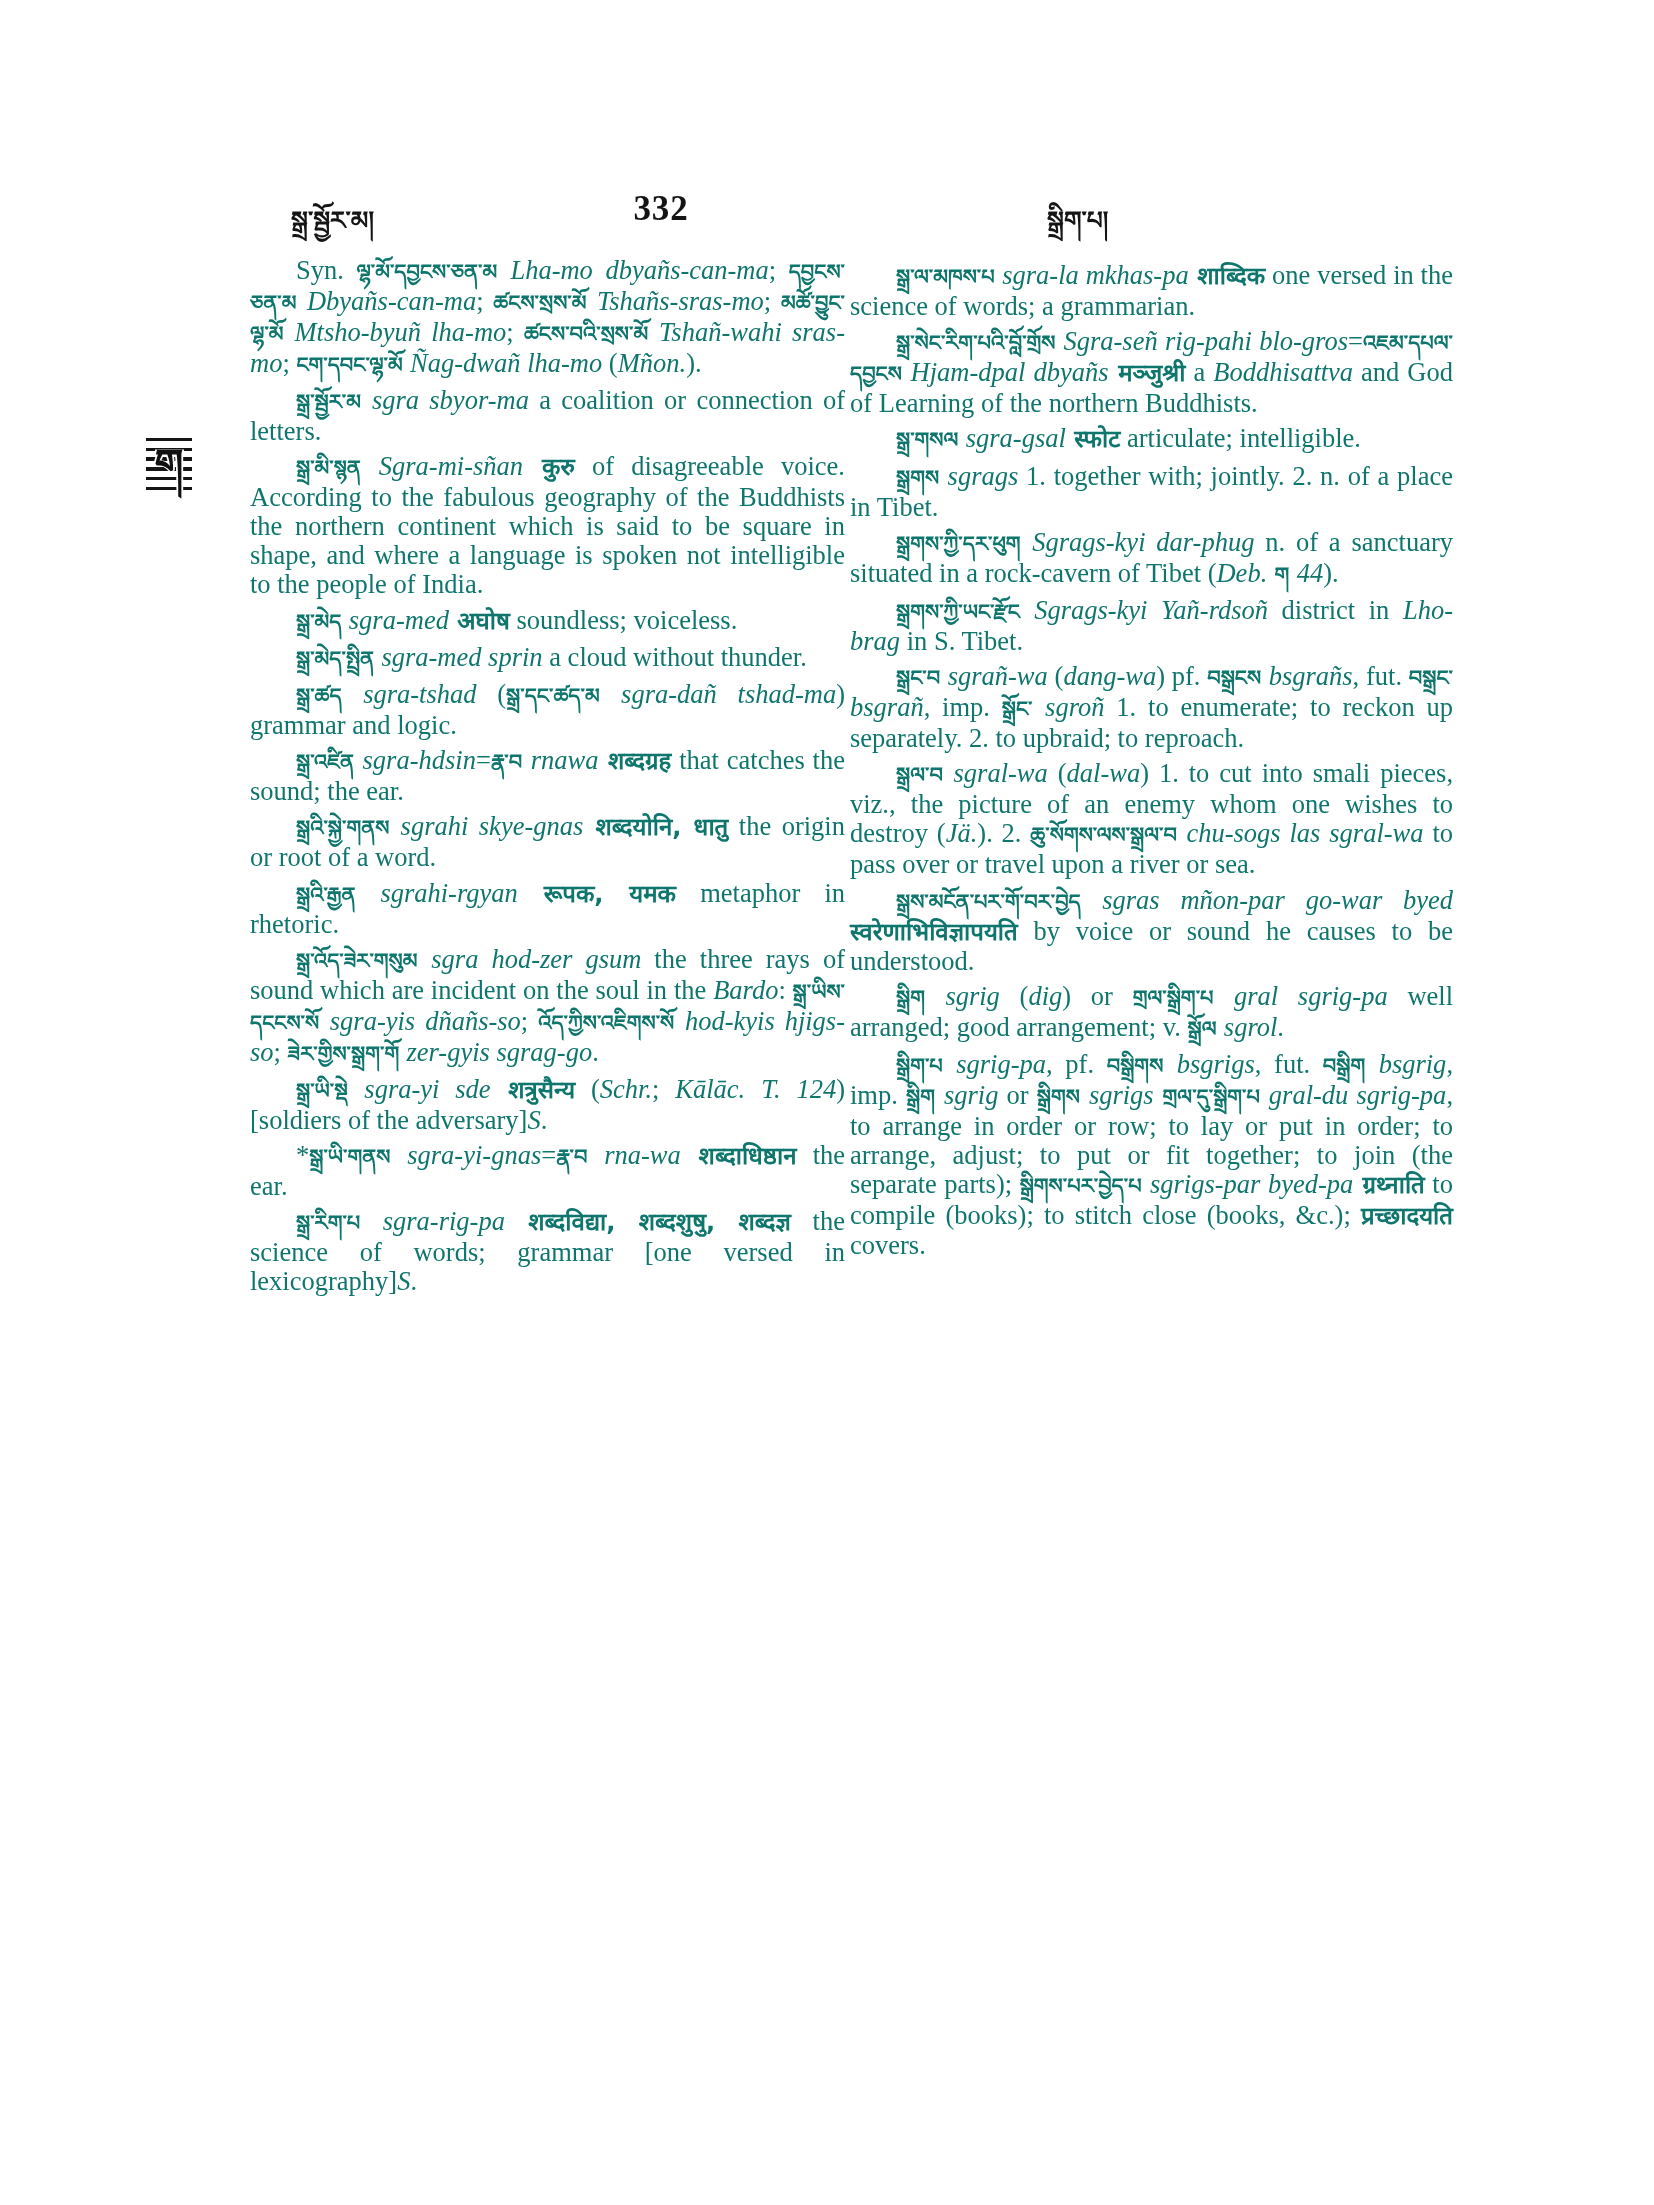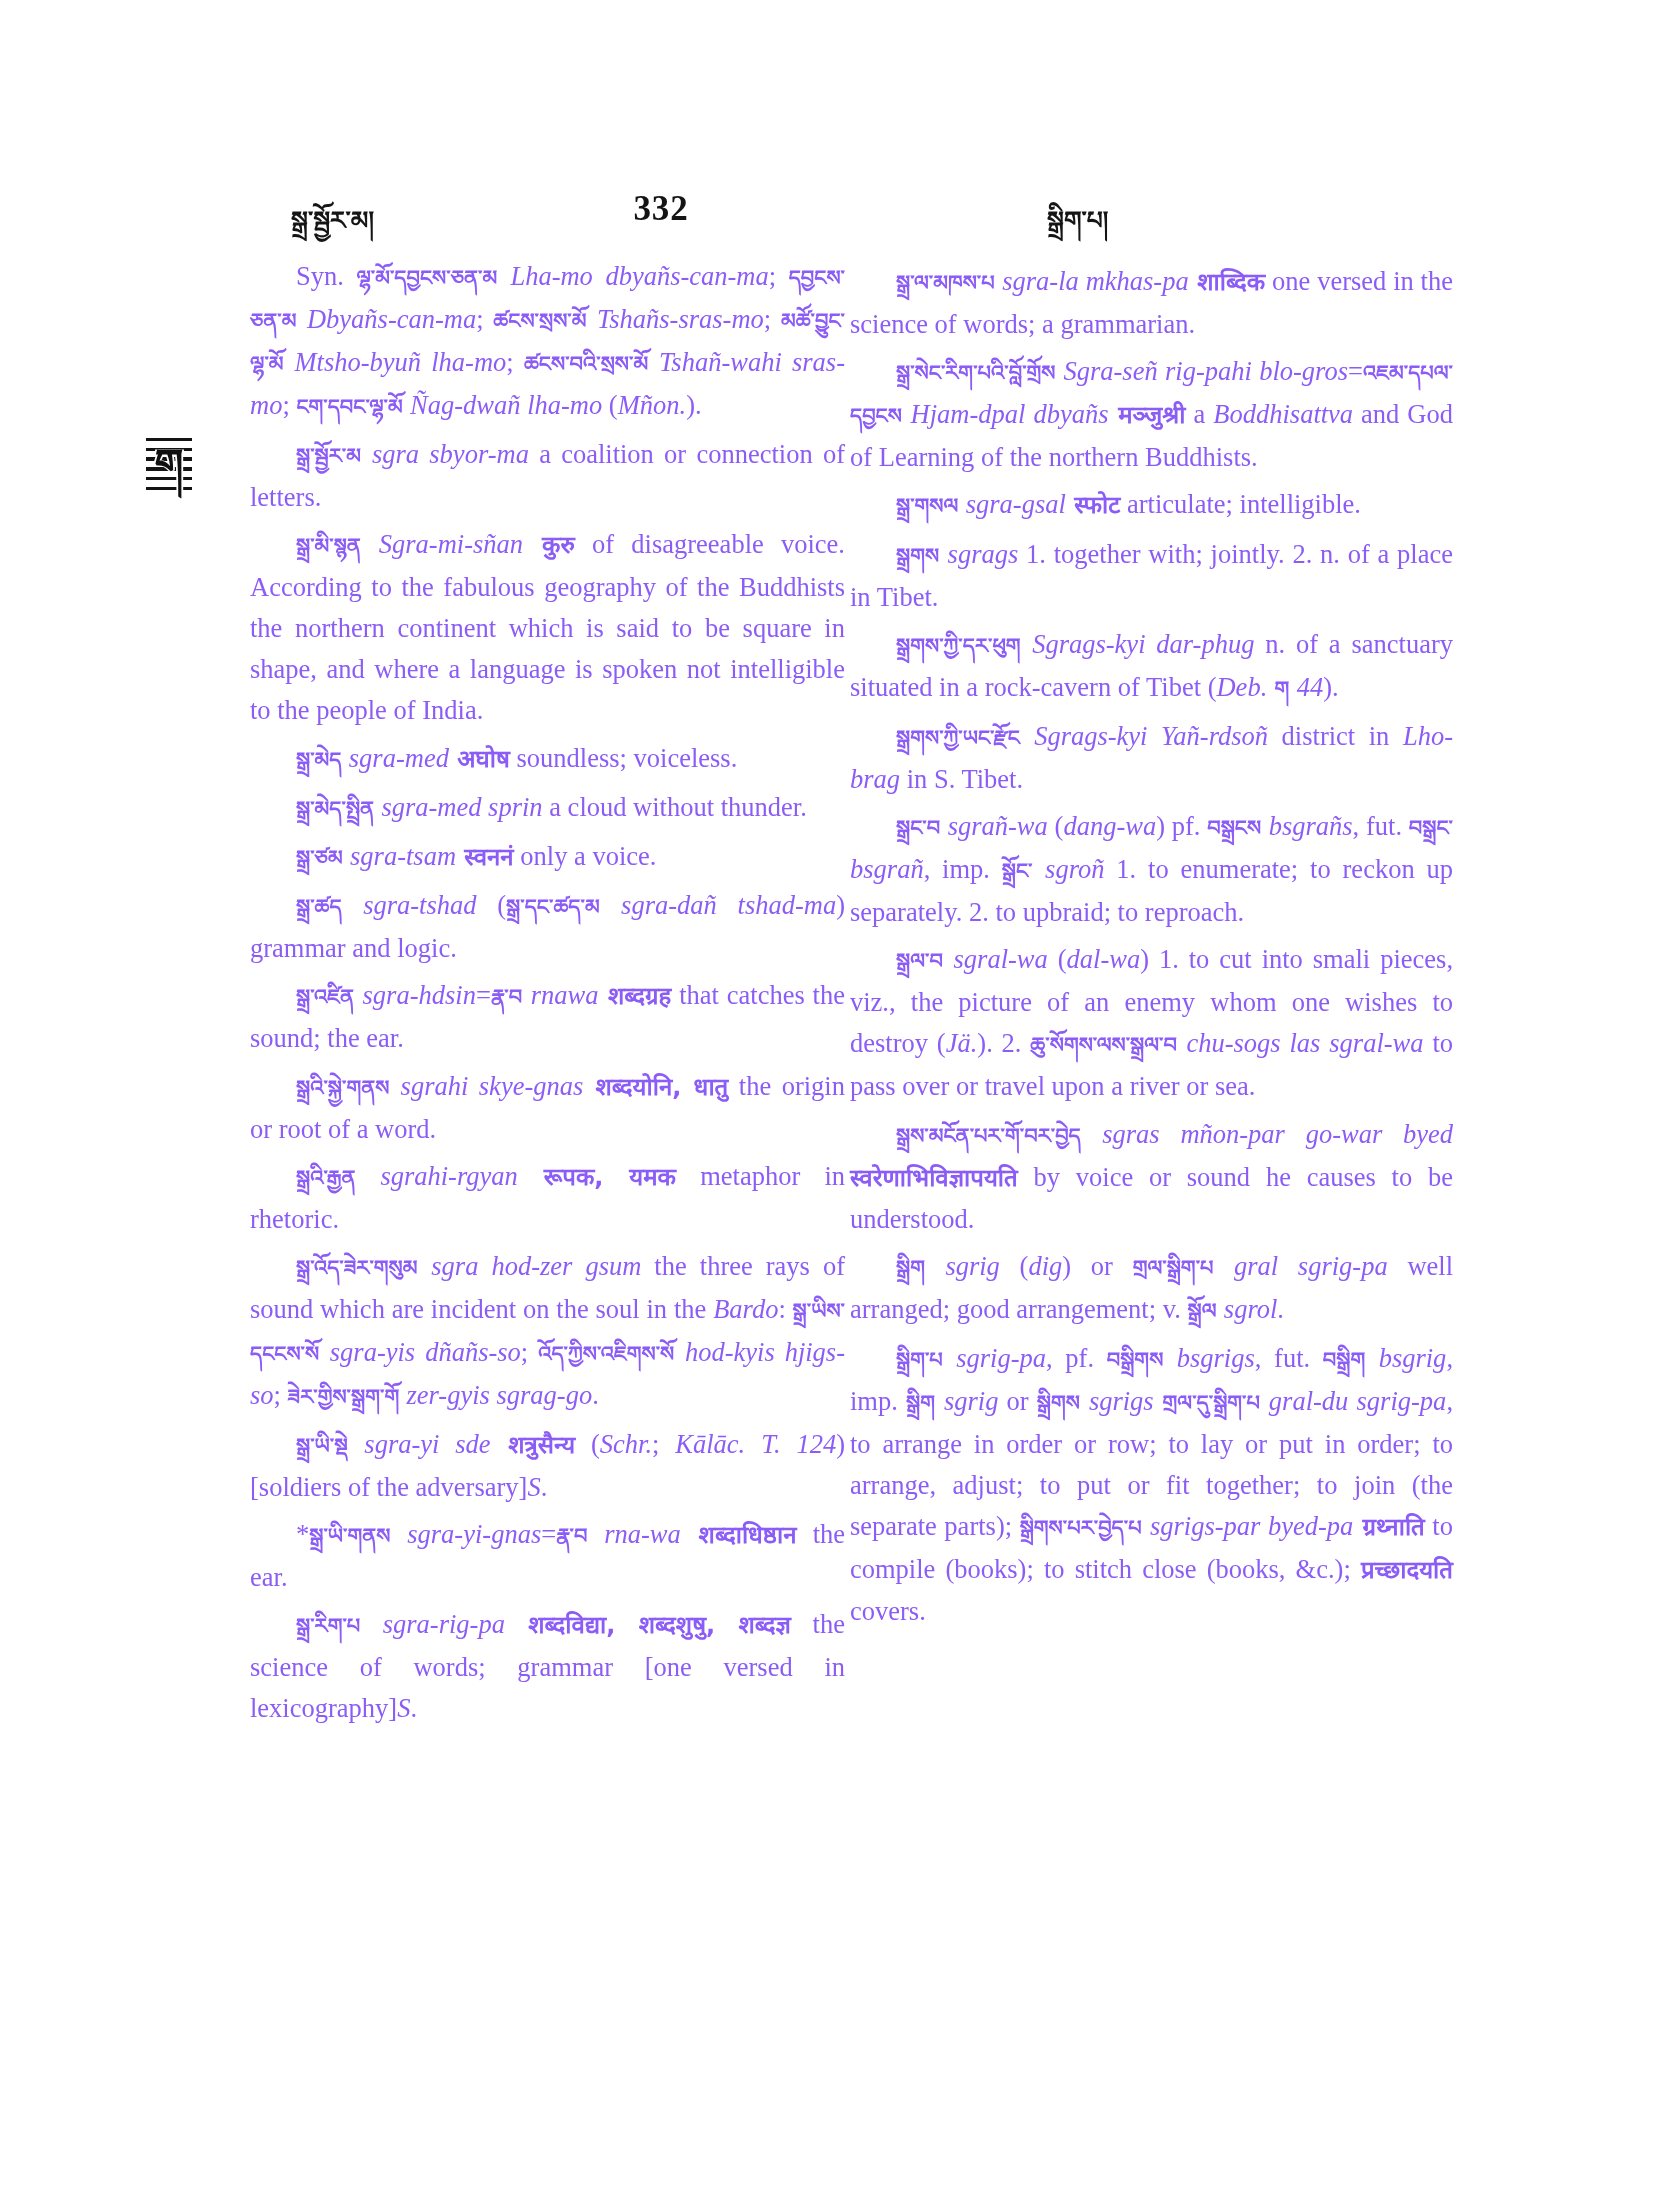--- a/index.html
+++ b/index.html
@@ -36,24 +36,24 @@
     transform:translate(-50%,-54%);
     font-family:"DejaVu Sans", sans-serif;
     font-weight:700;font-size:41px;line-height:1;color:#101010;
     text-shadow:1.8px 0 0 #fff,-1.8px 0 0 #fff;
   }
   .column{position:absolute;top:256px;}
   #col-left{left:250px;width:595px;}
   #col-right{left:850px;top:261px;width:603px;}
   .entry{
     margin:0 0 6.2px 0;
-    font-size:26.5px;line-height:41px;
+    font-size:26.5px;line-height:29px;
     text-indent:46px;
     text-align:justify;
-    color:#8b5cf6;
+    color:#0f766e;
   }
   .seg-en{font-family:"Liberation Serif", serif;}
   .seg-tr{font-family:"Liberation Serif", serif;font-style:italic;}
   .seg-tib{
     font-family:"DejaVu Sans", sans-serif;
     font-weight:700;font-size:21px;letter-spacing:0px;
   }
   .seg-skt{
     font-family:"DejaVu Sans", sans-serif;
     font-weight:700;font-size:24px;
@@ -73,21 +73,20 @@
   <div id="thumb-mark">
     <span class="glyph">ག</span>
   </div>
 
   <div id="col-left" class="column">
       <p class="entry"><span class="seg-en">Syn. </span><span class="seg-tib">ལྷ་མོ་དབྱངས་ཅན་མ </span><span class="seg-tr">Lha-mo dbyañs-can-ma</span><span class="seg-en">; </span><span class="seg-tib">དབྱངས་ཅན་མ </span><span class="seg-tr">Dbyañs-can-ma</span><span class="seg-en">; </span><span class="seg-tib">ཚངས་སྲས་མོ </span><span class="seg-tr">Tshañs-sras-mo</span><span class="seg-en">; </span><span class="seg-tib">མཚོ་བྱུང་ལྷ་མོ </span><span class="seg-tr">Mtsho-byuñ lha-mo</span><span class="seg-en">; </span><span class="seg-tib">ཚངས་བའི་སྲས་མོ </span><span class="seg-tr">Tshañ-wahi sras-mo</span><span class="seg-en">; </span><span class="seg-tib">ངག་དབང་ལྷ་མོ </span><span class="seg-tr">Ñag-dwañ lha-mo</span><span class="seg-en"> (</span><span class="seg-tr">Mñon.</span><span class="seg-en">).</span></p>
       <p class="entry"><span class="seg-tib">སྒྲ་སྦྱོར་མ </span><span class="seg-tr">sgra sbyor-ma</span><span class="seg-en"> a coalition or connection of letters.</span></p>
       <p class="entry"><span class="seg-tib">སྒྲ་མི་སྙན </span><span class="seg-tr">Sgra-mi-sñan</span><span class="seg-skt"> कुरु</span><span class="seg-en"> of disagreeable voice. According to the fabulous geography of the Buddhists the northern continent which is said to be square in shape, and where a language is spoken not intelligible to the people of India.</span></p>
       <p class="entry"><span class="seg-tib">སྒྲ་མེད </span><span class="seg-tr">sgra-med</span><span class="seg-skt"> अघोष</span><span class="seg-en"> soundless; voiceless.</span></p>
       <p class="entry"><span class="seg-tib">སྒྲ་མེད་སྤྲིན </span><span class="seg-tr">sgra-med sprin</span><span class="seg-en"> a cloud without thunder.</span></p>
-      <p class="entry"><span class="seg-tib">སྒྲ་ཙམ </span><span class="seg-tr">sgra-tsam</span><span class="seg-skt"> स्वननं</span><span class="seg-en"> only a voice.</span></p>
       <p class="entry"><span class="seg-tib">སྒྲ་ཚད </span><span class="seg-tr">sgra-tshad</span><span class="seg-en"> (</span><span class="seg-tib">སྒྲ་དང་ཚད་མ </span><span class="seg-tr">sgra-dañ tshad-ma</span><span class="seg-en">) grammar and logic.</span></p>
       <p class="entry"><span class="seg-tib">སྒྲ་འཛིན </span><span class="seg-tr">sgra-hdsin</span><span class="seg-en">=</span><span class="seg-tib">རྣ་བ </span><span class="seg-tr">rnawa</span><span class="seg-skt"> शब्दग्रह</span><span class="seg-en"> that catches the sound; the ear.</span></p>
       <p class="entry"><span class="seg-tib">སྒྲའི་སྐྱེ་གནས </span><span class="seg-tr">sgrahi skye-gnas</span><span class="seg-skt"> शब्दयोनि, धातु</span><span class="seg-en"> the origin or root of a word.</span></p>
       <p class="entry"><span class="seg-tib">སྒྲའི་རྒྱན </span><span class="seg-tr">sgrahi-rgyan</span><span class="seg-skt"> रूपक, यमक</span><span class="seg-en"> metaphor in rhetoric.</span></p>
       <p class="entry"><span class="seg-tib">སྒྲ་འོད་ཟེར་གསུམ </span><span class="seg-tr">sgra hod-zer gsum</span><span class="seg-en"> the three rays of sound which are incident on the soul in the </span><span class="seg-tr">Bardo</span><span class="seg-en">: </span><span class="seg-tib">སྒྲ་ཡིས་དངངས་སོ </span><span class="seg-tr">sgra-yis dñañs-so</span><span class="seg-en">; </span><span class="seg-tib">འོད་ཀྱིས་འཇིགས་སོ </span><span class="seg-tr">hod-kyis hjigs-so</span><span class="seg-en">; </span><span class="seg-tib">ཟེར་གྱིས་སྒྲག་གོ </span><span class="seg-tr">zer-gyis sgrag-go</span><span class="seg-en">.</span></p>
       <p class="entry"><span class="seg-tib">སྒྲ་ཡི་སྡེ </span><span class="seg-tr">sgra-yi sde</span><span class="seg-skt"> शत्रुसैन्य</span><span class="seg-en"> (</span><span class="seg-tr">Schr.</span><span class="seg-en">; </span><span class="seg-tr">Kālāc. T. 124</span><span class="seg-en">) [soldiers of the adversary]</span><span class="seg-tr">S</span><span class="seg-en">.</span></p>
       <p class="entry"><span class="seg-en">*</span><span class="seg-tib">སྒྲ་ཡི་གནས </span><span class="seg-tr">sgra-yi-gnas</span><span class="seg-en">=</span><span class="seg-tib">རྣ་བ </span><span class="seg-tr">rna-wa</span><span class="seg-skt"> शब्दाधिष्ठान</span><span class="seg-en"> the ear.</span></p>
       <p class="entry"><span class="seg-tib">སྒྲ་རིག་པ </span><span class="seg-tr">sgra-rig-pa</span><span class="seg-skt"> शब्दविद्या, शब्दशुषु, शब्दज्ञ</span><span class="seg-en"> the science of words; grammar [one versed in lexicography]</span><span class="seg-tr">S</span><span class="seg-en">.</span></p>
     </div>
 

